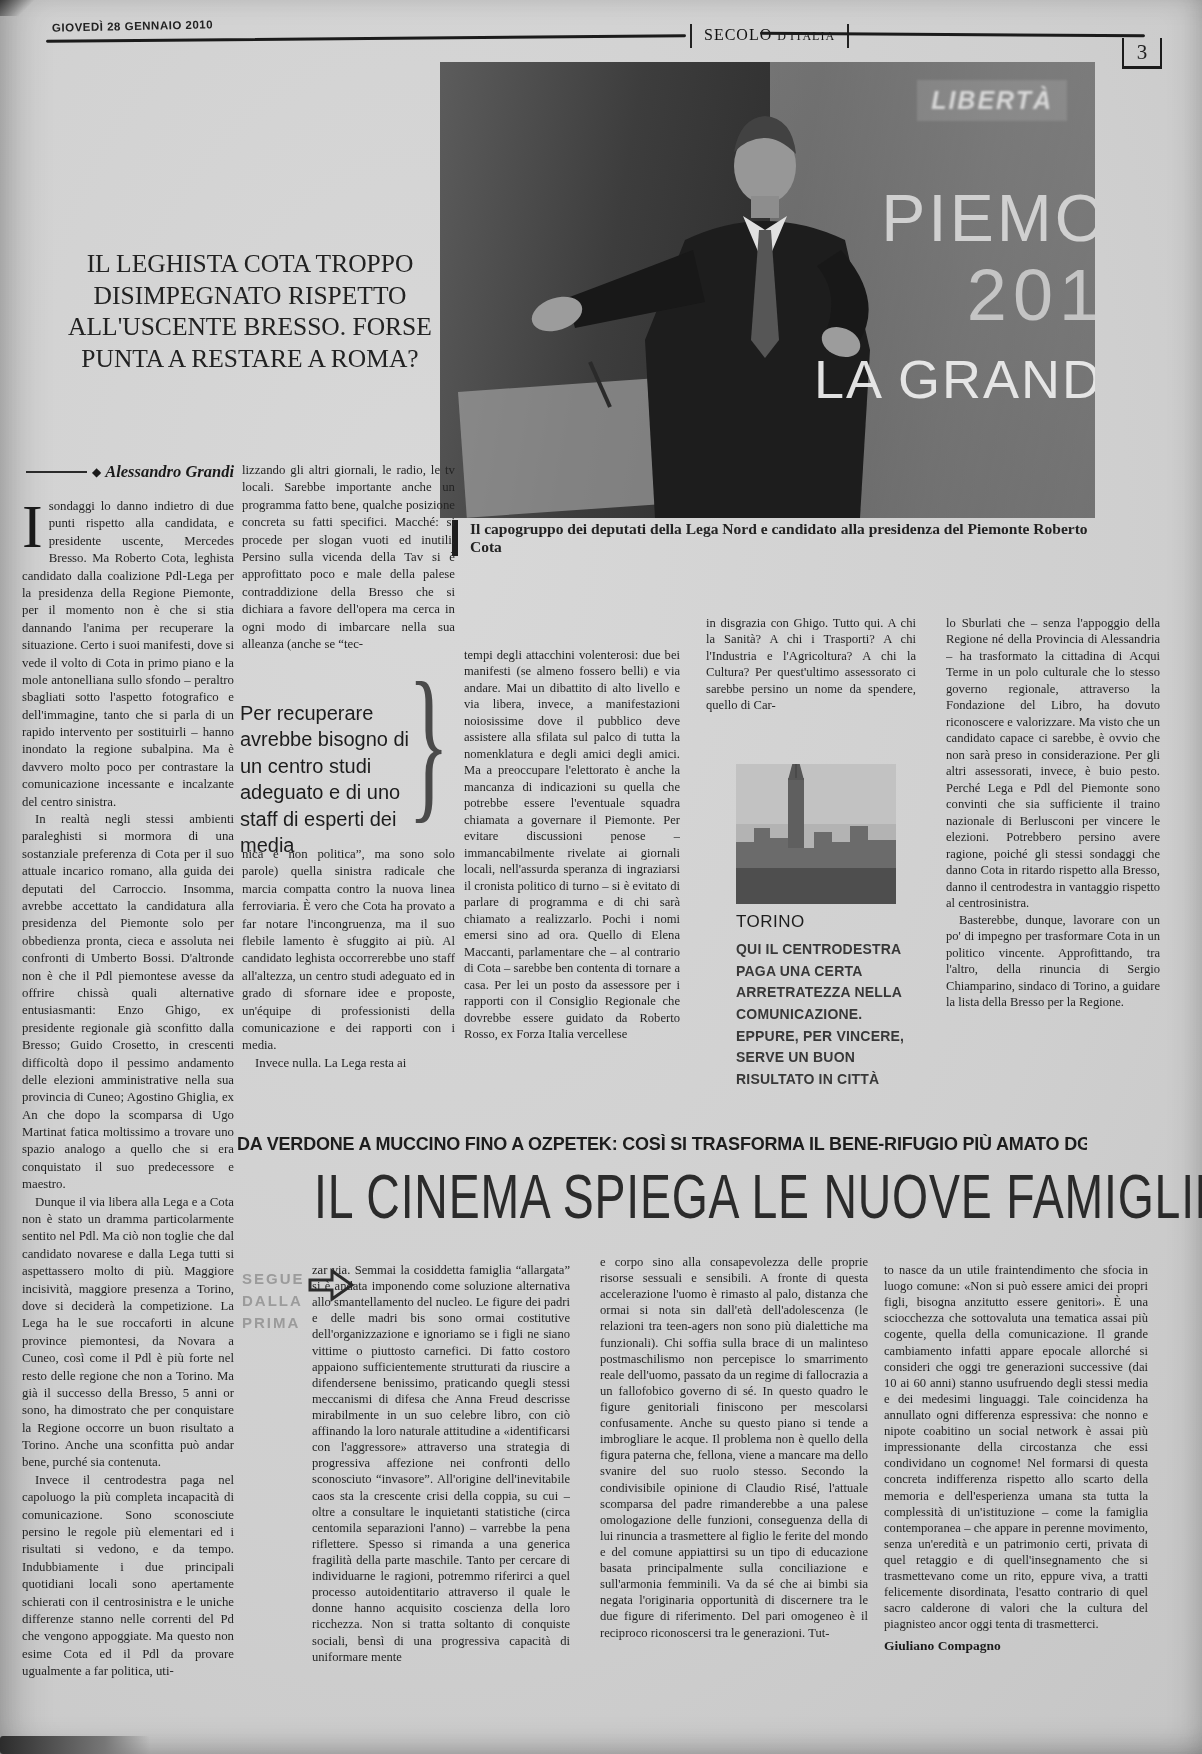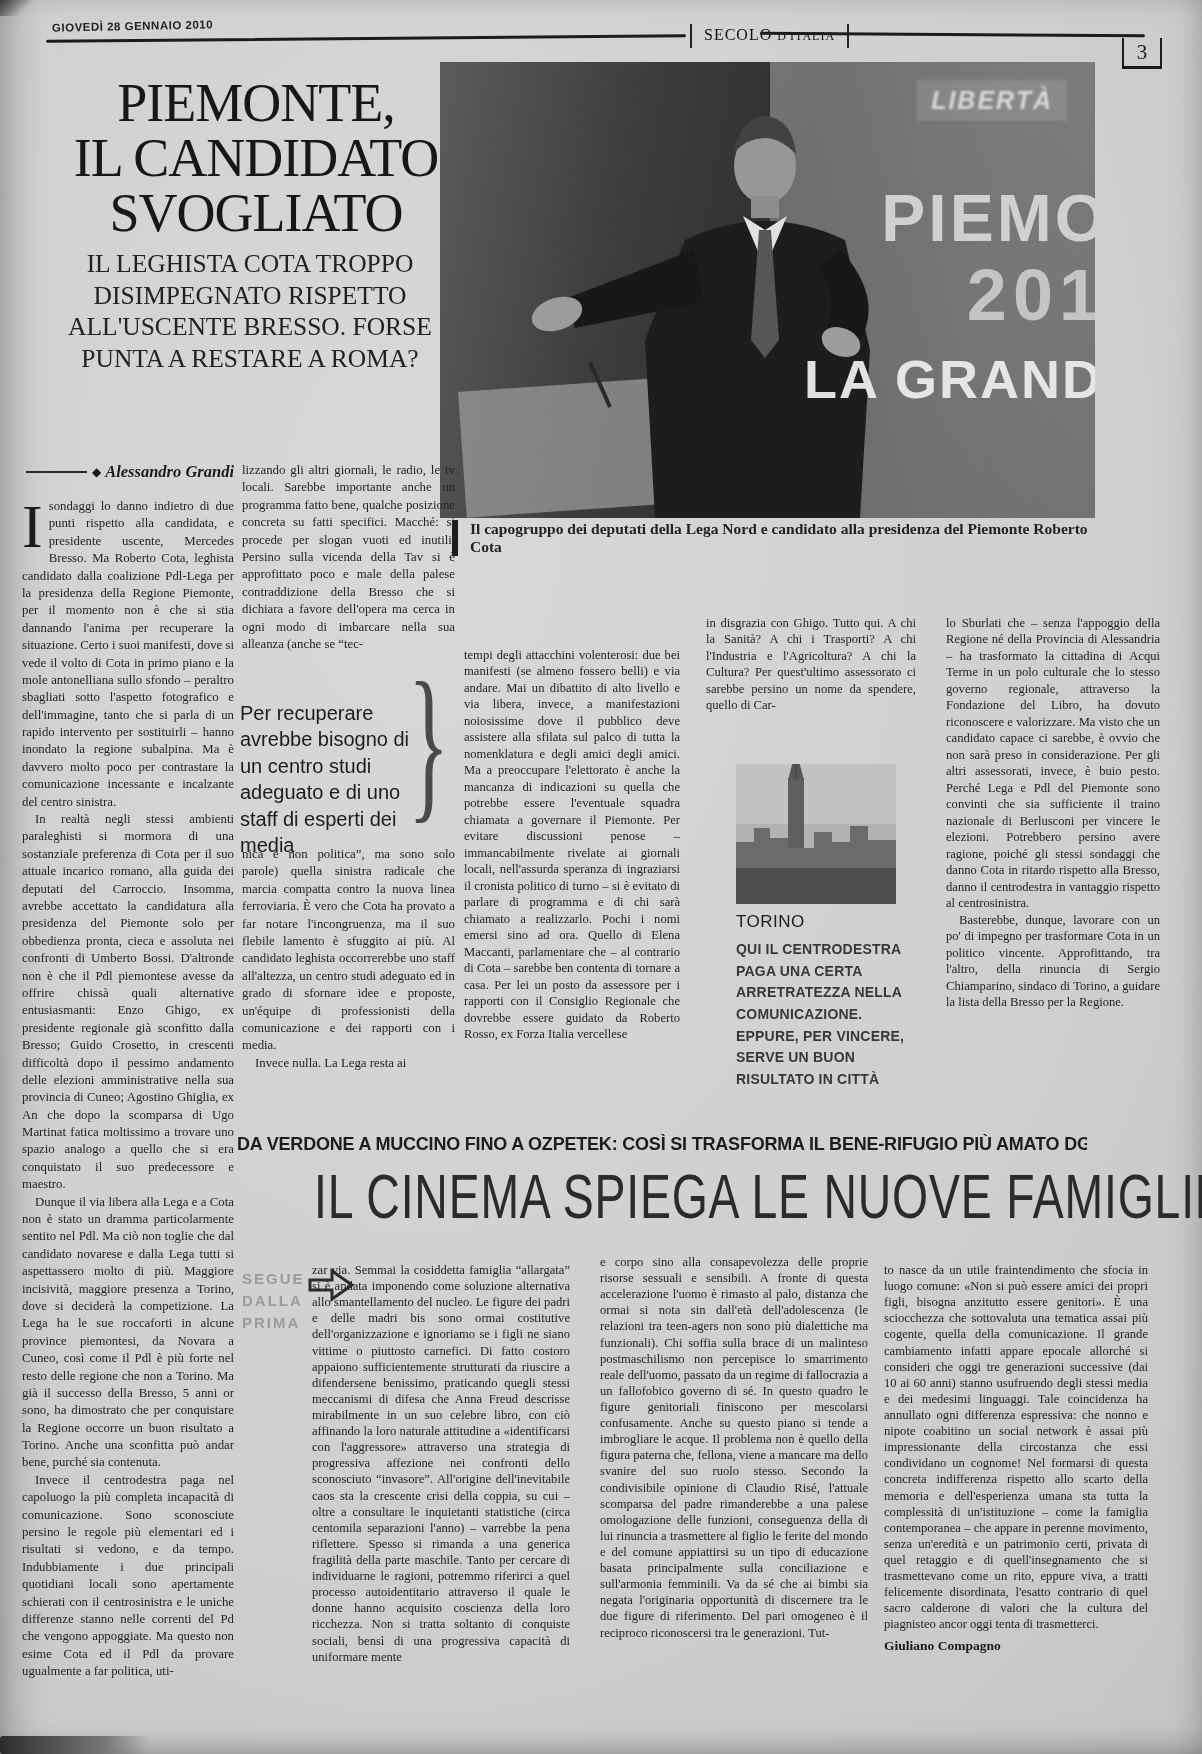--- a/index.html
+++ b/index.html
@@ -37,21 +37,21 @@
   .c3{left:464px;top:615px;width:216px;height:508px;font-size:12.6px;line-height:1.31;margin-top:32px;}
   .c4{left:706px;top:615px;width:210px;height:148px;font-size:12.6px;line-height:1.31;}
   .c5{left:946px;top:615px;width:214px;height:508px;font-size:12.6px;line-height:1.31;}
   .pull-quote{left:240px;top:700px;width:178px;text-align:left;font-family:"Liberation Sans",sans-serif;font-weight:normal;font-size:20px;line-height:1.32;color:#1c1c1c;}
   .brace{left:408px;top:656px;font-size:172px;line-height:1;color:#4a4a4a;transform:scaleX(.5);transform-origin:left top;font-family:"Liberation Serif",serif;font-weight:400;}
   
   .photo{left:440px;top:62px;width:655px;height:456px;overflow:hidden;
     background:linear-gradient(100deg,#5c5c5c 0%,#3d3d3d 28%,#2f2f2f 52%,#6e6e6e 78%,#8d8d8d 100%);}
   .poster{position:absolute;right:28px;top:18px;padding:6px 14px;background:rgba(255,255,255,.14);
     color:#e9e9e9;font-family:"Liberation Sans",sans-serif;font-weight:bold;font-style:italic;font-size:25px;letter-spacing:2px;filter:blur(1px);opacity:.85;}
-  .photo-big{position:absolute;font-family:"Liberation Sans",sans-serif;font-weight:bold;white-space:nowrap;}
+  .photo-big{position:absolute;font-family:"Liberation Sans",sans-serif;font-weight:normal;white-space:nowrap;}
   .pb1{right:-14px;top:118px;font-size:66px;color:#d8d8d8;letter-spacing:3px;opacity:.92;}
   .pb2{right:-10px;top:192px;font-size:72px;color:#cdcdcd;letter-spacing:6px;opacity:.9;}
   .pb3{right:-8px;top:286px;font-size:54px;color:#ececec;letter-spacing:2px;opacity:.95;}
   .caption-row{left:452px;top:520px;width:646px;display:flex;align-items:center;}
   .caption-bar{width:6px;height:36px;background:#1c1c1c;margin-right:12px;flex:none;}
   .caption-text{font-weight:bold;font-size:15.5px;color:#222;}
   
   .torino-photo{left:736px;top:764px;width:160px;height:140px;overflow:hidden;}
   .torino-box{left:736px;top:912px;width:178px;font-family:"Liberation Sans",sans-serif;color:#2b2b2b;}
   .torino-title{font-size:17px;font-weight:normal;letter-spacing:.5px;margin:0 0 7px 0;color:#1d1d1d;}
@@ -80,25 +80,20 @@
   <div class="abs mark-tl"></div>
   <div class="abs mast-date">GIOVEDÌ 28 GENNAIO 2010</div>
   <div class="abs rule mast-rule-left"></div>
   <div class="abs mast-title">
     <span>SECOLO</span>
     <span class="small">D'ITALIA</span>
   </div>
   <div class="abs rule mast-rule-right"></div>
   <div class="abs pageno">3</div>
 
-  <div class="abs headline">
-    <div>PIEMONTE,</div>
-    <div>IL CANDIDATO</div>
-    <div>SVOGLIATO</div>
-  </div>
   <div class="abs subhead">IL LEGHISTA COTA TROPPO DISIMPEGNATO RISPETTO ALL'USCENTE BRESSO. FORSE PUNTA A RESTARE A ROMA?</div>
 
   <div class="abs photo">
     <svg width="655" height="456" viewBox="0 0 655 456" style="position:absolute;left:0;top:0;">
       <rect x="330" y="0" width="325" height="456" fill="#7c7c7c" opacity=".55"></rect>
       <rect x="330" y="0" width="325" height="456" fill="url(#g1)" opacity=".4"></rect>
       <defs>
         <linearGradient id="g1" x1="0" y1="0" x2="1" y2="1">
           <stop offset="0" stop-color="#9a9a9a"></stop>
             <stop offset="1" stop-color="#5a5a5a"></stop>

